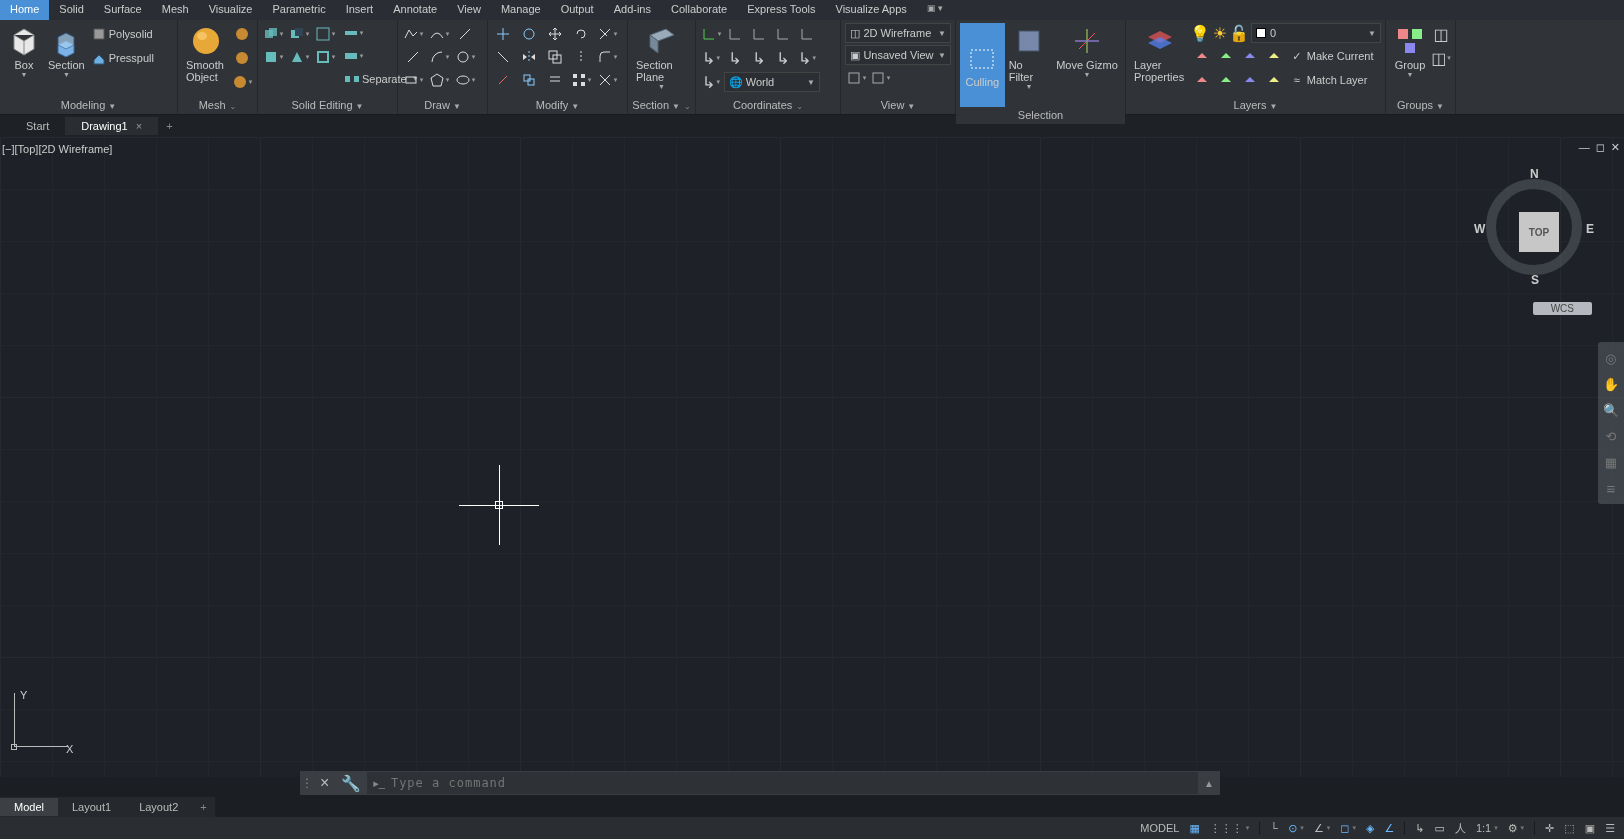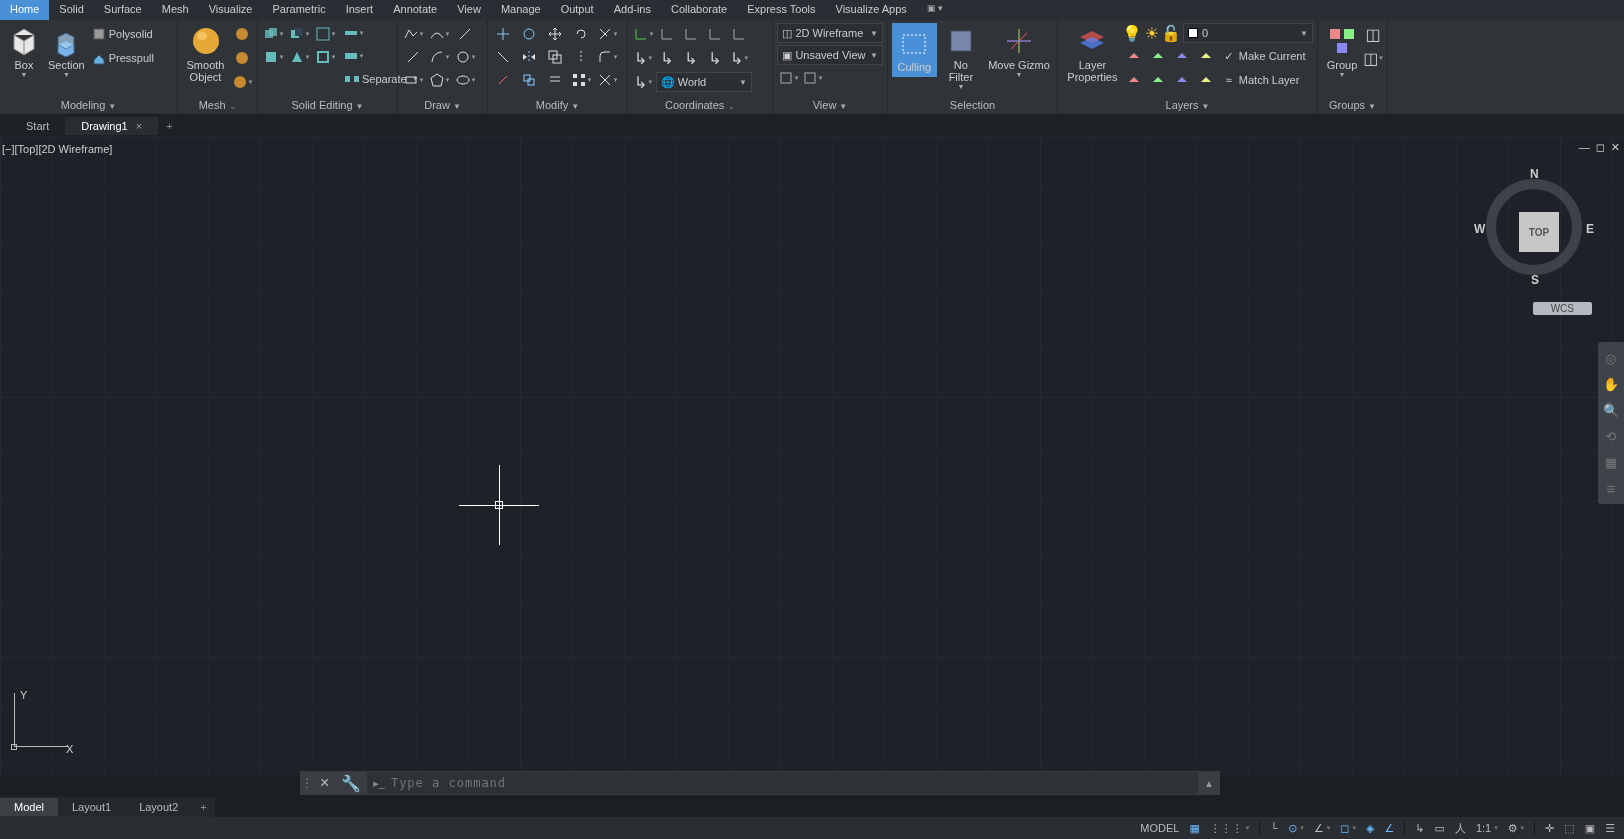--- a/index.html
+++ b/index.html
@@ -13,21 +13,21 @@
 
 .ribbon { display: flex; background: #303338; height: 95px; border-bottom: 1px solid #1a1d20; }
 .panel { display: flex; flex-direction: column; border-right: 1px solid #24272b; position: relative; }
 .panel-body { display: flex; flex: 1; padding: 3px 4px 0 4px; align-items: flex-start; }
 .panel-title { text-align: center; font-size: 11px; color: #bbb; padding: 2px 0 3px 0; background: #303338; cursor: default; }
 .panel-title .arrow { font-size: 8px; margin-left: 3px; color: #aaa; }
 .panel-title .chev { font-size: 8px; margin-left: 4px; color: #888; }
 
 .bigbtn { display: flex; flex-direction: column; align-items: center; justify-content: flex-start; padding: 2px 4px; cursor: pointer; font-size: 11px; color: #ccc; min-width: 40px; }
 .bigbtn .ico { width: 32px; height: 32px; margin-bottom: 2px; display: flex; align-items: center; justify-content: center; }
-.bigbtn .lbl { text-align: center; line-height: 12px; }
+.bigbtn .lbl { text-align: left; line-height: 12px; }
 .bigbtn .dd { font-size: 7px; color: #aaa; }
 
 .smbtn-col { display: flex; flex-direction: column; gap: 2px; }
 .smbtn-row { display: flex; align-items: center; gap: 2px; padding: 1px 2px; cursor: pointer; font-size: 11px; color: #ccc; height: 22px; }
 .smbtn-row .ico16 { width: 16px; height: 16px; display:flex; align-items:center; justify-content:center; }
 .sm-ico { width: 22px; height: 22px; display:flex; align-items:center; justify-content:center; cursor:pointer; }
 .sm-ico.dd::after { content:"▾"; font-size:7px; color:#999; margin-left:1px; }
 .grid-icons { display:grid; grid-template-columns: repeat(3, 24px); grid-auto-rows: 22px; gap: 1px 2px; }
 .grid-icons5 { display:grid; grid-template-columns: repeat(5, 24px); grid-auto-rows: 22px; gap: 1px 2px; }
 
@@ -400,20 +400,35 @@
         <div class="sm-ico dd">
             <svg width="16" height="16">
               <path d="M8 8 L3 3 M8 8 L13 3 M8 8 L3 13 M8 8 L13 13" stroke="#ddd"></path>
             </svg>
           </div>
       </div>
     </div>
     <div class="panel-title"><span>Modify</span><span class="arrow">▼</span></div>
   </div>
 
+  <div class="panel" style="width:68px">
+    <div class="panel-body">
+      <div class="bigbtn">
+        <span class="ico">
+          <svg width="32" height="32">
+              <path d="M4 10 L20 4 L28 10 L12 16 Z" fill="#9ab" stroke="#567"></path>
+              <path d="M12 16 L12 28 L4 22 L4 10 Z" fill="#789" stroke="#567"></path>
+            </svg>
+        </span>
+        <span class="lbl">Section Plane</span>
+        <span class="dd">▼</span>
+      </div>
+    </div>
+    <div class="panel-title"><span>Section</span><span class="arrow">▼</span><span class="chev">⌄</span></div>
+  </div>
 
   <div class="panel" style="width:145px">
     <div class="panel-body" style="flex-direction:column;gap:2px;width:100%">
       <div style="display:flex;gap:2px">
         <div class="sm-ico dd">
             <svg width="16" height="16">
               <path d="M3 13 L3 3 M3 13 L13 13" stroke="#5c5"></path>
             </svg>
           </div>
         <div class="sm-ico">
@@ -479,21 +494,21 @@
               <rect x="3" y="3" width="10" height="10" fill="none" stroke="#aaa"></rect>
             </svg>
           </div>
       </div>
     </div>
     <div class="panel-title"><span>View</span><span class="arrow">▼</span></div>
   </div>
 
   <div class="panel" style="width:170px">
     <div class="panel-body">
-      <div class="bigbtn active-hl" style="padding:4px 6px">
+      <div class="bigbtn active-hl" style="padding:19px 6px">
         <span class="ico">
             <svg width="32" height="32">
               <rect x="5" y="8" width="22" height="18" fill="none" stroke="#fff" stroke-dasharray="2"></rect>
             </svg>
           </span>
         <span class="lbl">Culling</span>
       </div>
       <div class="bigbtn">
         <span class="ico">
             <svg width="32" height="32">

